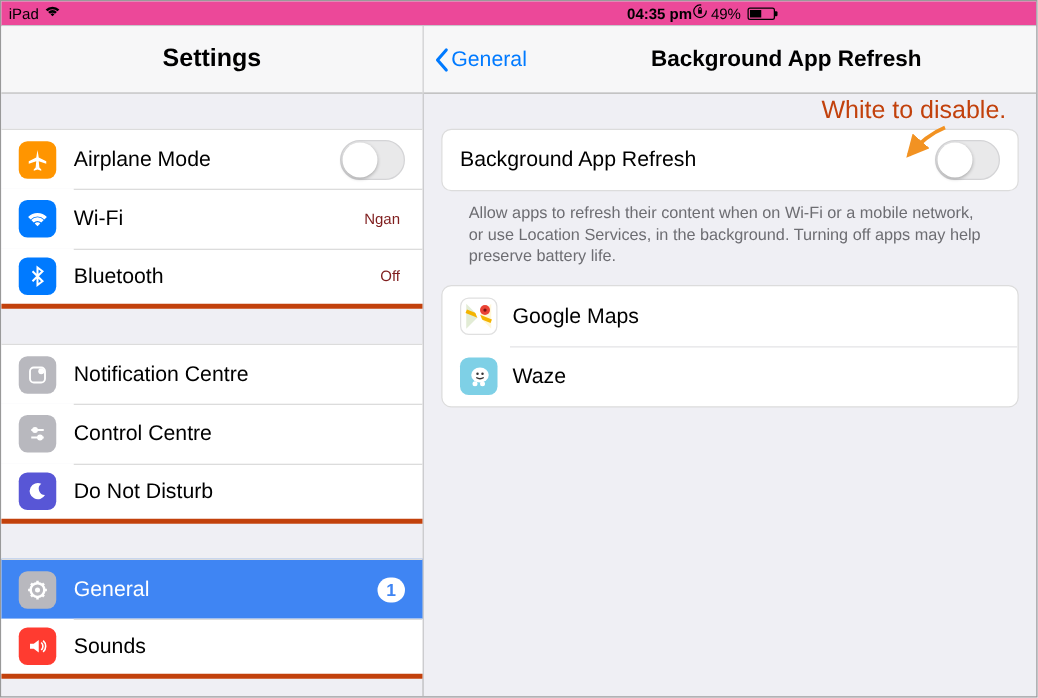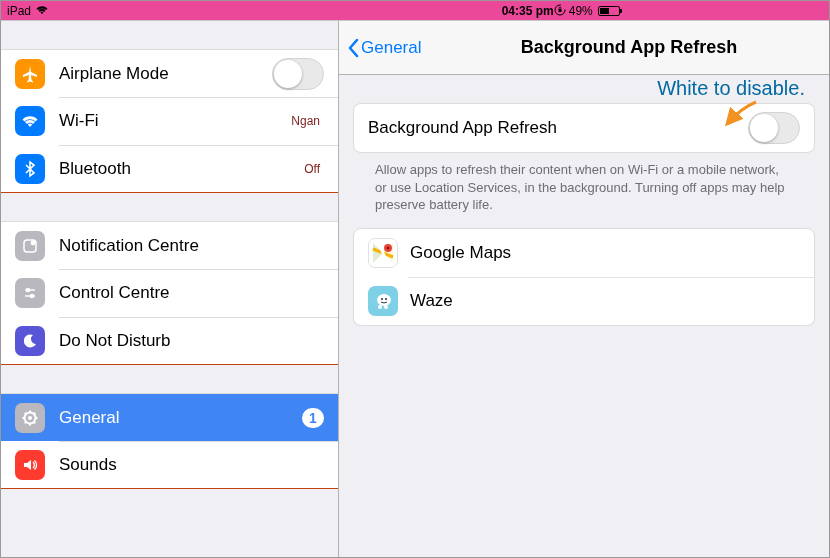--- a/index.html
+++ b/index.html
@@ -50,21 +50,21 @@
     background:#fff;
     display:flex; align-items:center;
     padding: 0 14px;
     height: 48px;
     position:relative;
   }
   .row + .row::before {
     content:""; position:absolute; left:58px; right:0; top:0; height:1px; background:#dcdcdc;
   }
   .row.first { border-top:1px solid #dcdcdc; }
-  .row.last { border-bottom:1px solid #c2410c;justify-content:flex-end; }
+  .row.last { border-bottom:4px solid #c2410c;justify-content:flex-end; }
   .app-icon {
     width:30px; height:30px; border-radius:7px; margin-right:14px;
     display:flex; align-items:center; justify-content:center;
     flex-shrink:0;
   }
   .row-label { flex:1; font-size:17px; color:#000; }
   .row-value { font-size:12px; color:#7f1d1d; margin-right:4px;}
   .selected { background:#3f85f3; }
   .selected .row-label { color:#fff; }
   .badge {
@@ -89,21 +89,21 @@
     display:flex; align-items:center; color:#007aff; font-size:17px; padding-left:8px; cursor:pointer;
   }
   .chevron-left {
     width:12px; height:20px; margin-right:2px;
   }
   .detail-title {
     position:absolute; left:110px; right:20px; text-align:center; font-size:18px; font-weight:700;
   }
   .annotation {
     position:absolute;
-    color:#0369a1; font-size:20px; font-weight:400;
+    color:#c2410c; font-size:20px; font-weight:400;
     right: 24px; top: 76px;
     z-index: 5;
   }
   .arrow {
     position:absolute;
     right: 68px; top: 99px;
     z-index: 5;
   }
   .detail-body { padding: 28px 14px 0 14px; position:relative; }
   .section {
@@ -148,20 +148,21 @@
     <span>49%</span>
     <span class="battery">
         <span class="battery-fill"></span>
       </span>
   </div>
 </div>
 
 <div class="columns">
 
   <div class="sidebar">
+    <div class="sidebar-header">Settings</div>
 
     <div class="group-gap"></div>
 
     <div class="row first">
       <span class="app-icon" style="background:#ff9500">
         <svg width="18" height="18" viewBox="0 0 18 18">
             <path fill="#fff" d="M9 1 L10 7 L16 10 V12 L10 10 L10.5 15 L12 16.5 V17.5 L9 16.5 L6 17.5 V16.5 L7.5 15 L8 10 L2 12 V10 L8 7 Z"></path>
           </svg>
       </span>
       <span class="row-label">Airplane Mode</span>

